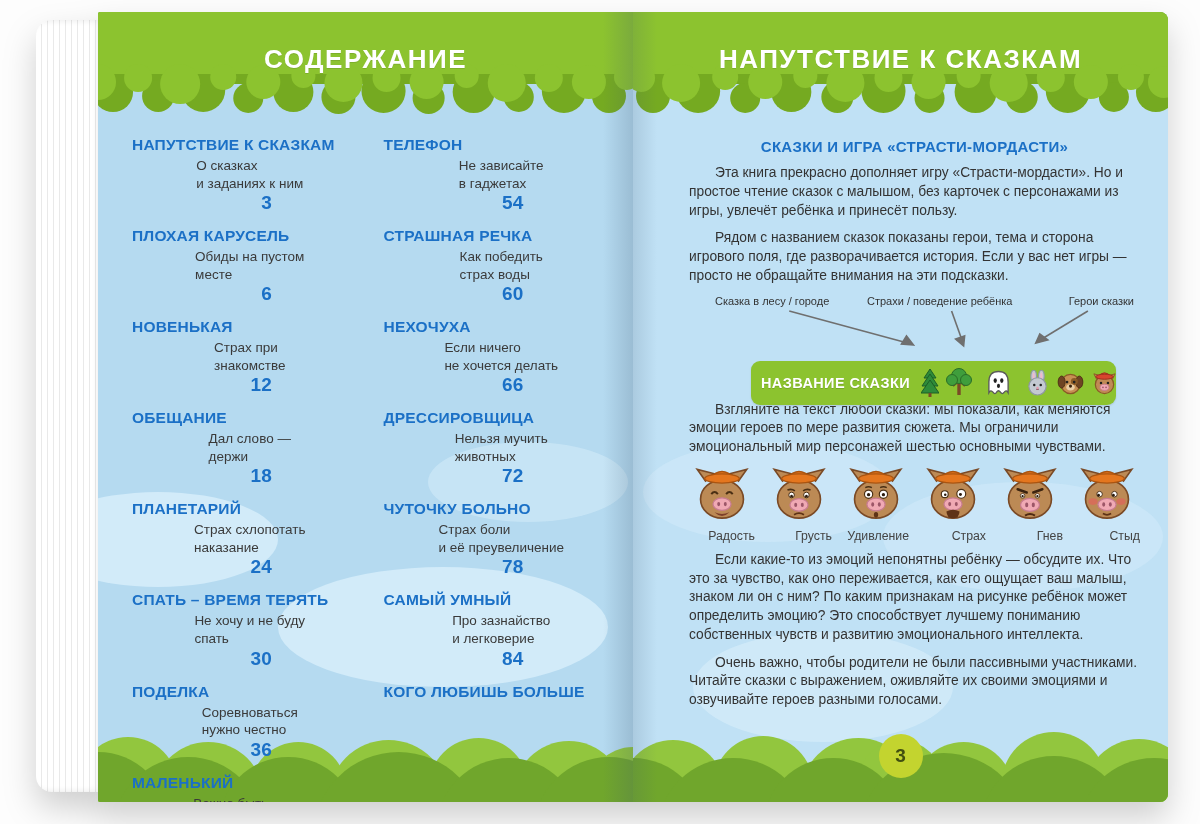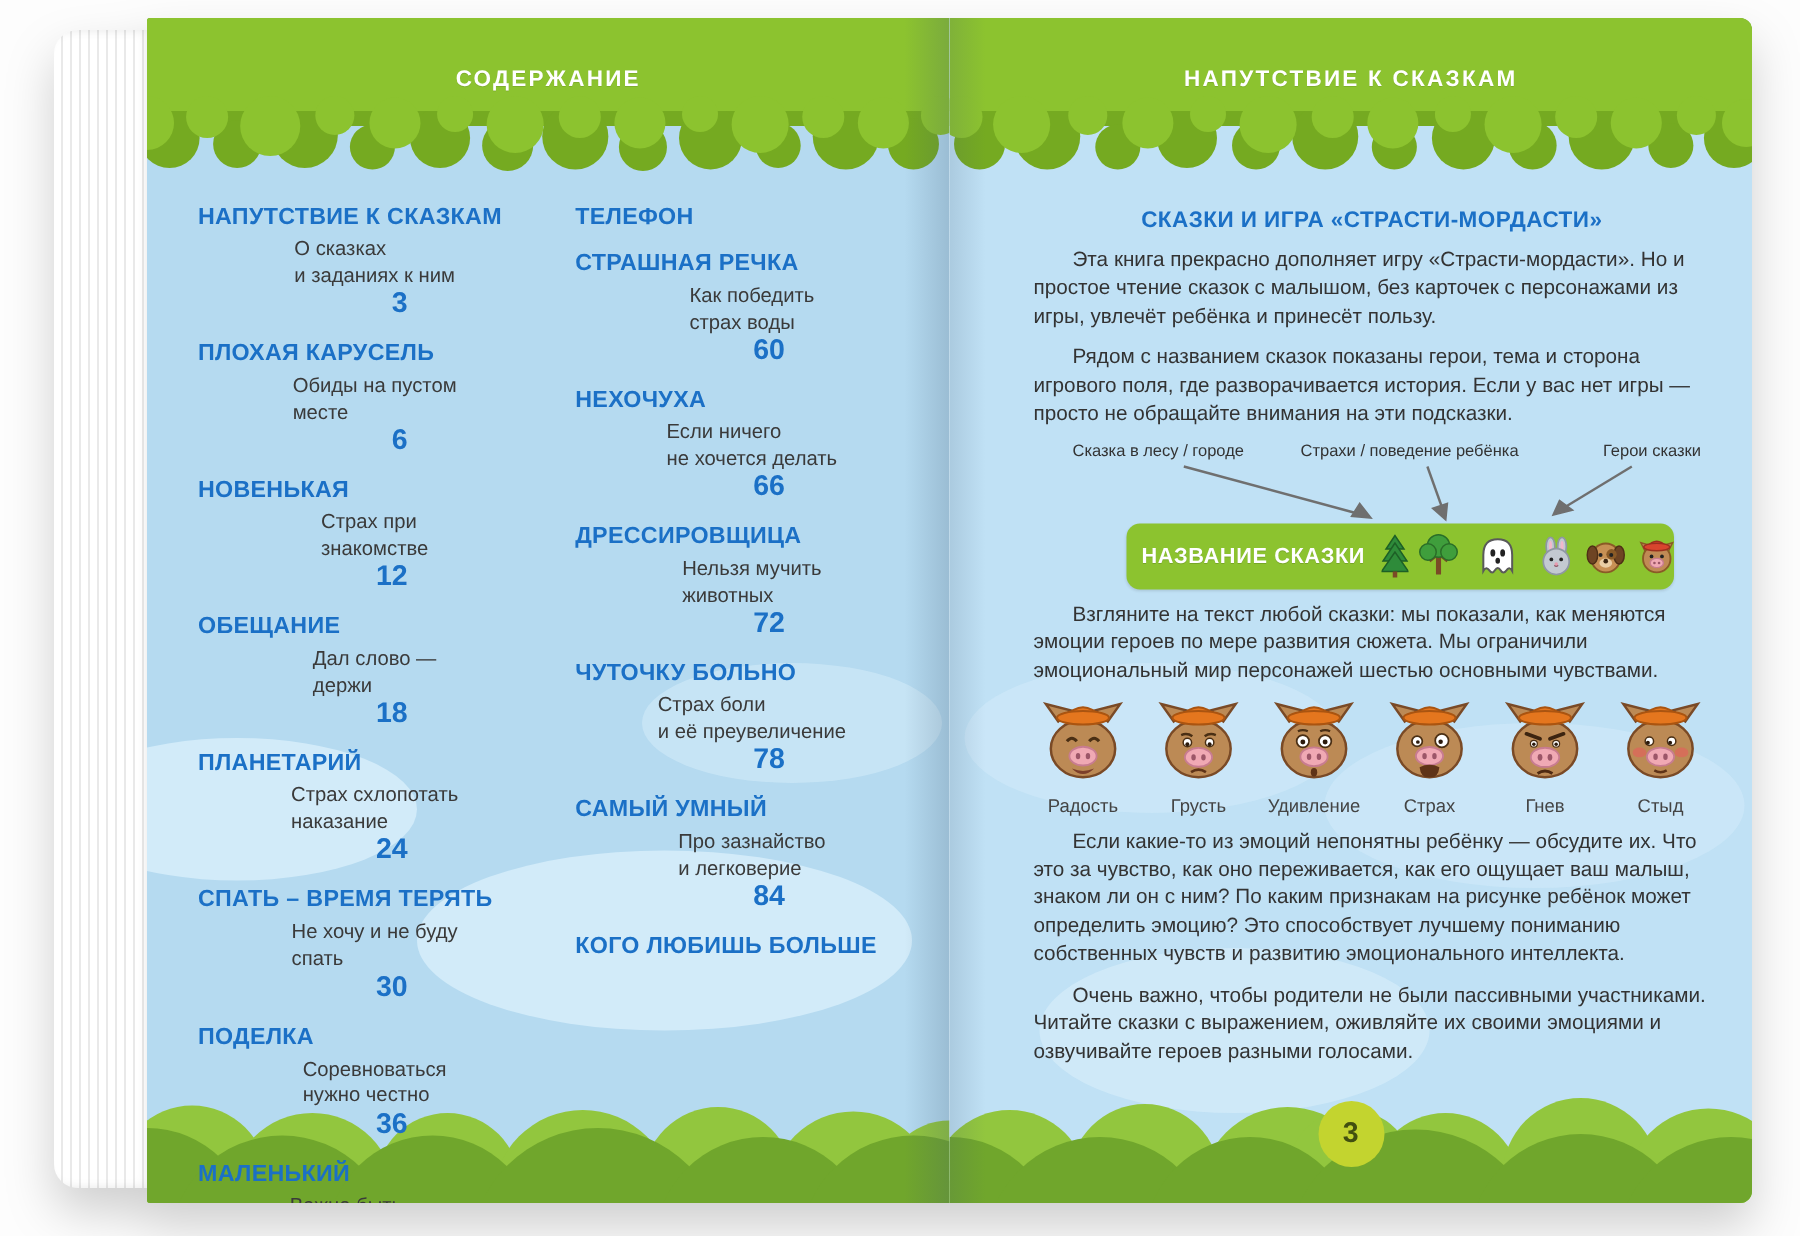--- a/index.html
+++ b/index.html
@@ -20,21 +20,21 @@
   .page.left{background:#b5daf0;}
   .page.right{background:#c0e1f5;}
   .page.left .spine-shade{content:'';position:absolute;top:0;right:0;width:30px;height:100%;z-index:6;
         background:linear-gradient(to right,rgba(60,85,110,0),rgba(60,85,110,.22));}
   .page.right .spine-shade{position:absolute;top:0;left:0;width:24px;height:100%;z-index:6;
         background:linear-gradient(to right,rgba(60,85,110,.16),rgba(60,85,110,0));}
   
   .band{position:absolute;top:0;left:0;width:100%;height:118px;z-index:3;}
   .band svg{position:absolute;top:0;left:0;width:100%;height:100%;}
   .band-title{position:absolute;top:32px;width:100%;text-align:center;color:#ffffff;
-        font-weight:bold;font-size:15px;letter-spacing:1.5px;
+        font-weight:bold;font-size:26px;letter-spacing:1.5px;
         text-shadow:0 1px 0 rgba(0,0,0,.10);}
   
   .cloud{position:absolute;background:#d2ebf9;border-radius:50%;z-index:1;}
   
   .bushes{position:absolute;bottom:0;left:0;width:100%;height:110px;z-index:2;}
   .bushes svg{width:100%;height:100%;display:block;}
   
   .toc{position:absolute;top:124px;left:34px;right:14px;display:flex;gap:16px;z-index:4;}
   .toc-col{flex:1;}
   .toc-entry{margin-bottom:13px;}
@@ -47,30 +47,30 @@
   .sec-heading{text-align:center;color:#1b70c6;font-weight:bold;font-size:15px;
         letter-spacing:.3px;margin:8px 0 9px;}
   .content p{margin:0 0 9px;font-size:13.8px;line-height:1.36;color:#333;text-indent:26px;}
   
   .legend{position:relative;height:100px;margin:2px 0 6px;}
   .legend-label{position:absolute;top:0;font-size:11px;color:#333;z-index:2;}
   .legend-label.l1{left:26px;}
   .legend-label.l2{left:178px;}
   .legend-label.l3{right:6px;padding-left:42px;}
   .legend-arrows{position:absolute;top:14px;left:0;width:100%;height:40px;z-index:1;}
-  .legend-bar{position:absolute;top:54px;left:62px;right:24px;height:44px;background:#8cc32f;
+  .legend-bar{position:absolute;top:66px;left:62px;right:24px;height:44px;background:#8cc32f;
         border-radius:9px;display:flex;align-items:center;padding:0 10px;gap:7px;
         box-shadow:0 1px 2px rgba(0,0,0,.12);}
   .bar-title{color:#fff;font-weight:bold;font-size:14.5px;letter-spacing:.4px;white-space:nowrap;
         text-shadow:0 1px 0 rgba(0,0,0,.15);margin-right:4px;}
   .bar-div{width:2px;height:26px;background:#bede83;border-radius:1px;}
   .bar-icon{flex:0 0 auto;display:flex;}
   
   .emotion-row{display:flex;justify-content:space-between;margin:0 0 8px;}
-  .emotion{width:66px;text-align:center;}
+  .emotion{width:66px;text-align:right;}
   .emotion-label{font-size:12.3px;color:#444;display:block;margin-top:1px;}
   
   .page-num{position:absolute;bottom:24px;left:50%;transform:translateX(-50%);
         width:44px;height:44px;border-radius:50%;background:#c3d42f;color:#414f10;
         font-weight:bold;font-size:19px;display:flex;align-items:center;justify-content:center;z-index:5;}
 </style>
 </head>
 <body>
 
 <div class="book">
@@ -184,20 +184,25 @@
                 <div class="entry-sub">Важно быть
 самостоятельным</div>
             <div class="entry-num">42</div>
               </div>
           </div>
         </div>
 
         <div class="toc-col">
           <div class="toc-entry">
             <div class="entry-title">ТЕЛЕФОН</div>
+            <div class="entry-row">
+                <div class="entry-sub">Не зависайте
+в гаджетах</div>
+            <div class="entry-num">54</div>
+              </div>
           </div>
           <div class="toc-entry">
             <div class="entry-title">СТРАШНАЯ РЕЧКА</div>
             <div class="entry-row">
                 <div class="entry-sub">Как победить
 страх воды</div>
             <div class="entry-num">60</div>
               </div>
           </div>
           <div class="toc-entry">

